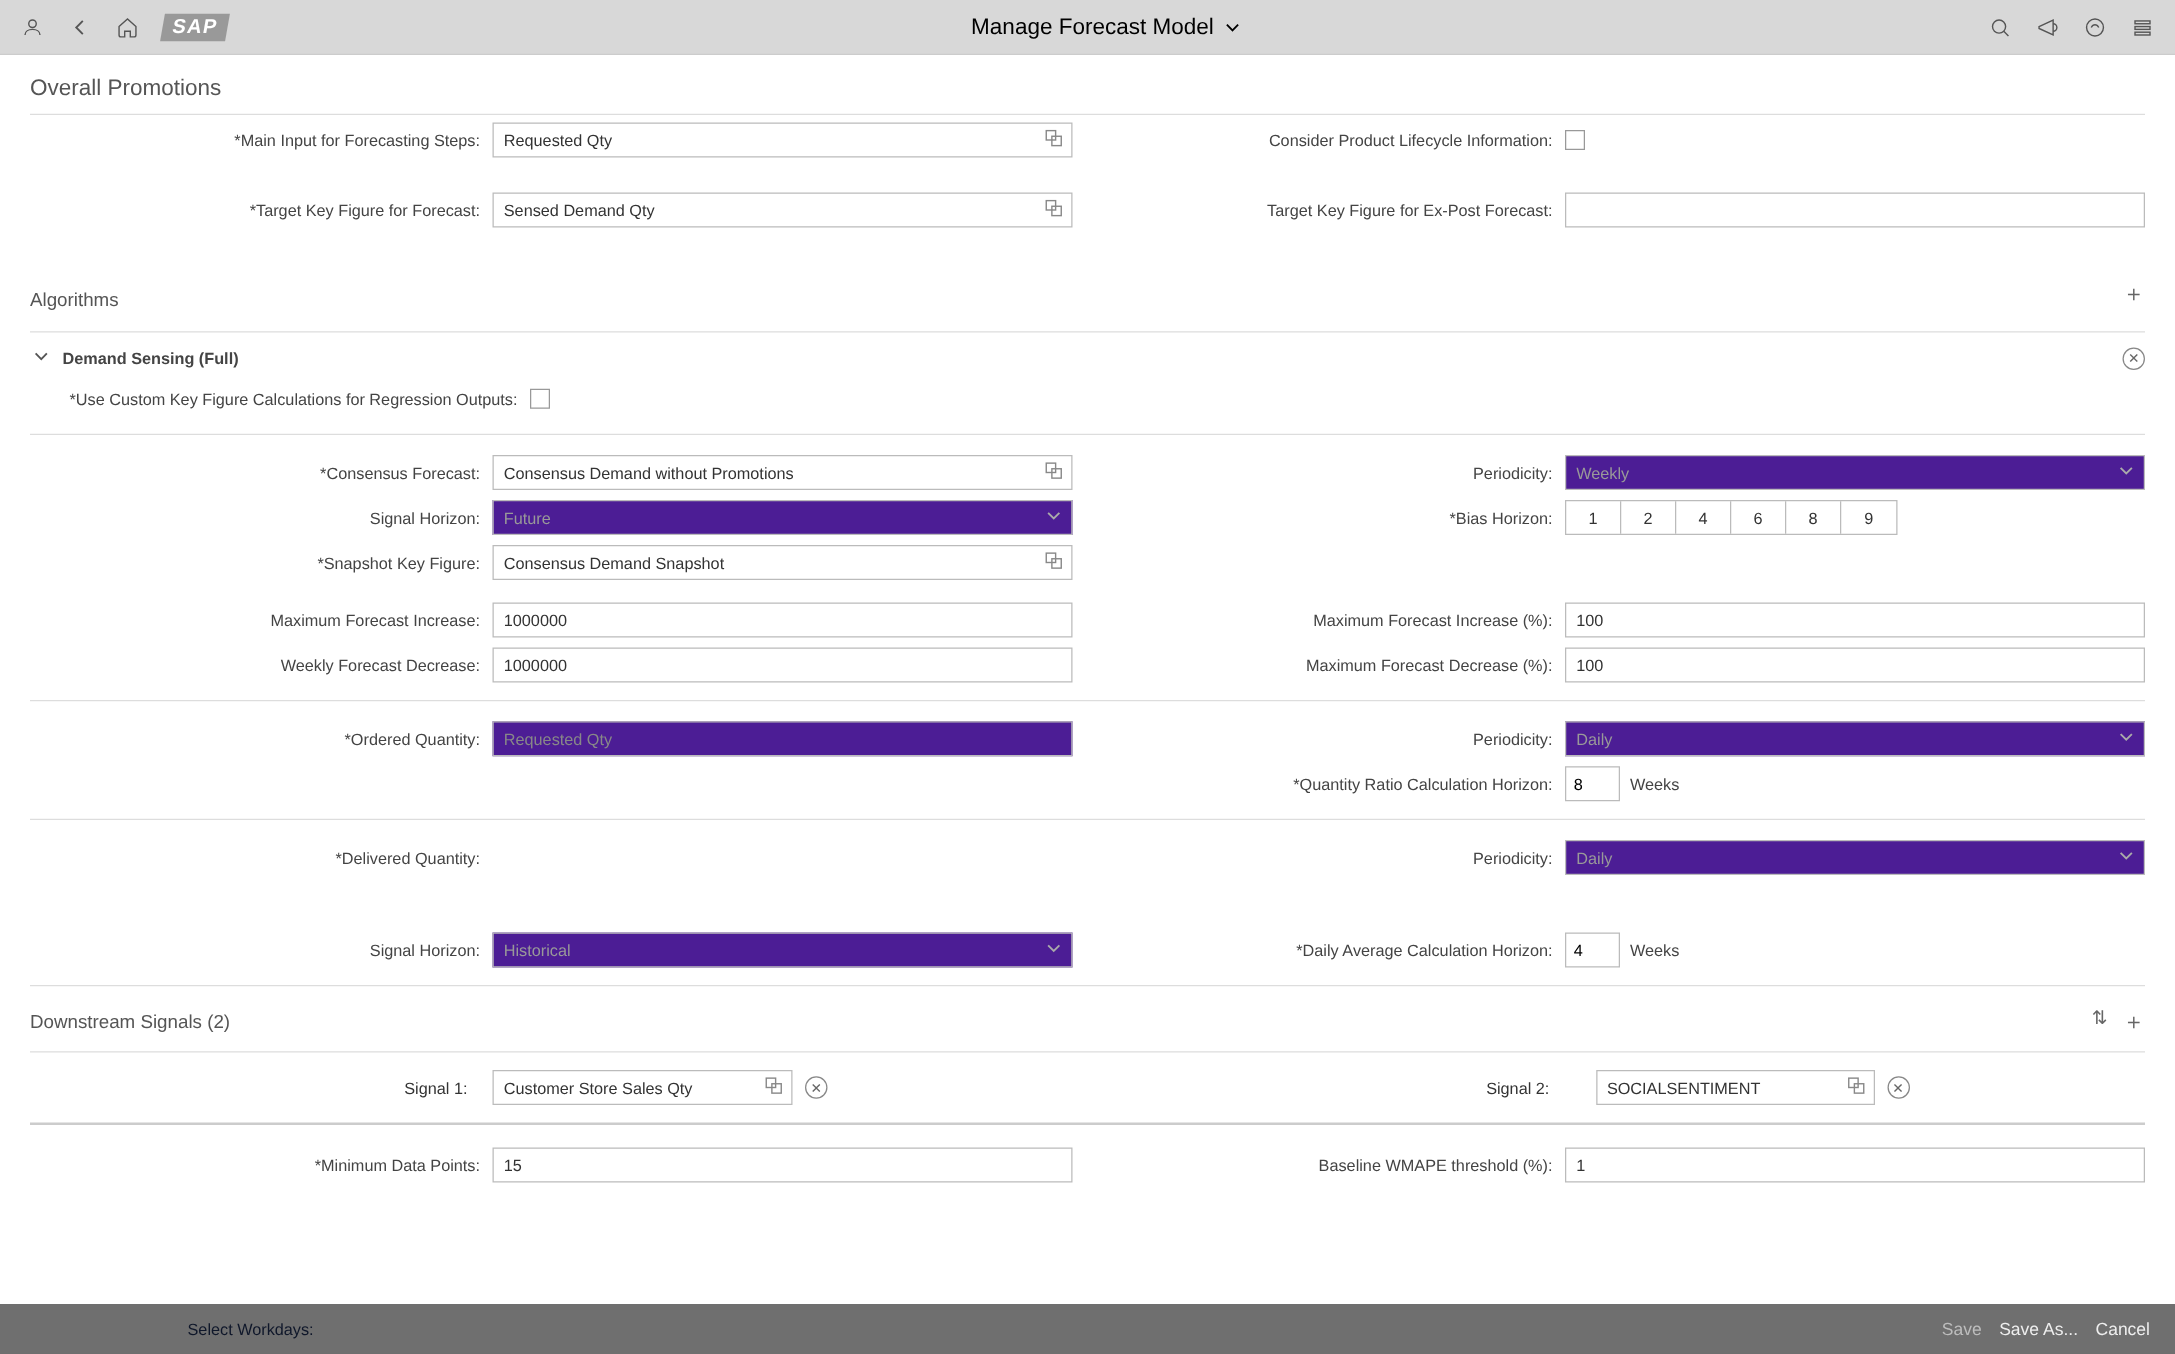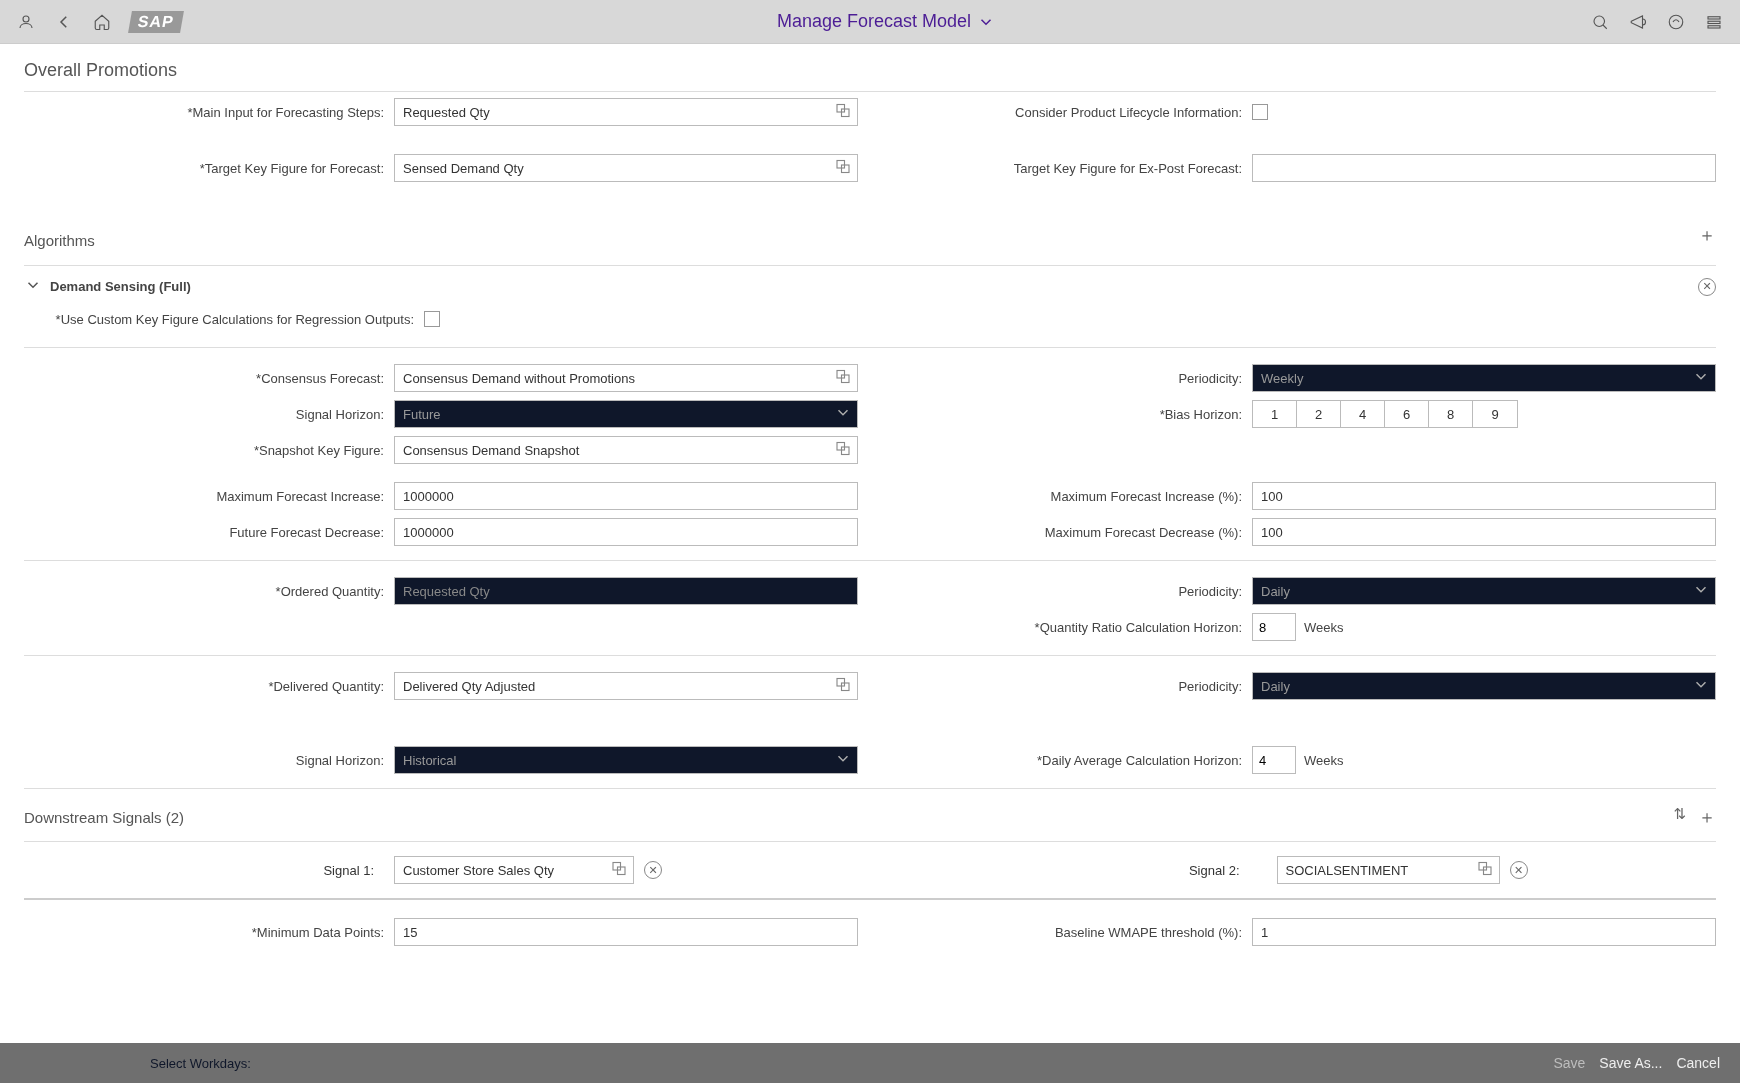--- a/index.html
+++ b/index.html
@@ -25,21 +25,21 @@
     cursor: pointer;
   }
   .sap-logo {
     background: #999; color: #fff;
     font-weight: bold; padding: 2px 8px;
     font-size: 16px; letter-spacing: 1px;
     transform: skewX(-10deg);
   }
   .shell-title-wrap {
     flex: 1; display: flex; justify-content: center; align-items: center;
-    gap: 6px; color: #4c1d95; font-size: 18px;
+    gap: 6px; color: #000000; font-size: 18px;
   }
   .shell-right { display: flex; gap: 18px; }
   .page {
     padding: 10px 24px 0 24px;
     height: calc(100vh - 44px - 40px);
     overflow-y: auto;
   }
   .section-title {
     font-size: 18px; color: #555; margin: 6px 0 10px 0;
   }
@@ -73,21 +73,21 @@
     position: relative;
   }
   .input-wrap {
     position: relative; flex: 1; display: flex; justify-content: center;
   }
   .input-wrap .suffix-icon {
     position: absolute; right: 6px; top: 50%; transform: translateY(-50%);
     color: #888; pointer-events: auto; cursor: pointer;
   }
   .input.readonly, .select-input.readonly {
-    background: #0f172a; color: #888;
+    background: #4c1d95; color: #888;
   }
   .select-input.readonly { color: #999; }
   .checkbox {
     width: 16px; height: 16px; border: 1px solid #999; background: #fff;
     display: inline-block; cursor: pointer;
   }
   .algo-header {
     display: flex; align-items: center; justify-content: space-between;
     padding: 4px 0;
   }
@@ -343,21 +343,21 @@
       <div class="half">
         <div class="label">Maximum Forecast Increase (%):</div>
         <div class="input-wrap">
             <input class="input" value="100" style="">
           </div>
       </div>
     </div>
 
     <div class="row">
       <div class="half">
-        <div class="label">Future Forecast Decrease:</div>
+        <div class="label">Weekly Forecast Decrease:</div>
         <div class="input-wrap">
             <input class="input" value="1000000" style="">
           </div>
       </div>
       <div class="half">
         <div class="label">Maximum Forecast Decrease (%):</div>
         <div class="input-wrap">
             <input class="input" value="100" style="">
           </div>
       </div>
@@ -395,29 +395,20 @@
       </div>
     </div>
   </div>
 
   <hr class="thin" style="margin-top:14px;">
 
   <div class="form-grid" style="padding-top:10px;gap:46px;">
     <div class="row">
       <div class="half">
         <div class="label"><span class="req"></span><span>Delivered Quantity:</span></div>
-        <div class="input-wrap">
-          <input class="input" value="Delivered Qty Adjusted" style="">
-          <span class="suffix-icon">
-            <svg viewBox="0 0 24 24" width="14" height="14" fill="none" stroke="currentColor" stroke-width="1.5">
-                <rect x="4" y="4" width="10" height="10"></rect>
-                <rect x="10" y="10" width="10" height="10"></rect>
-              </svg>
-          </span>
-        </div>
       </div>
       <div class="half">
         <div class="label">Periodicity:</div>
         <div class="input-wrap">
           <input class="select-input readonly" readonly="" value="Daily" style="">
           <span class="suffix-icon">
             <svg viewBox="0 0 24 24" width="12" height="12" fill="none" stroke="#aaa" stroke-width="2">
                 <path d="M6 9l6 6 6-6"></path>
               </svg>
           </span>

